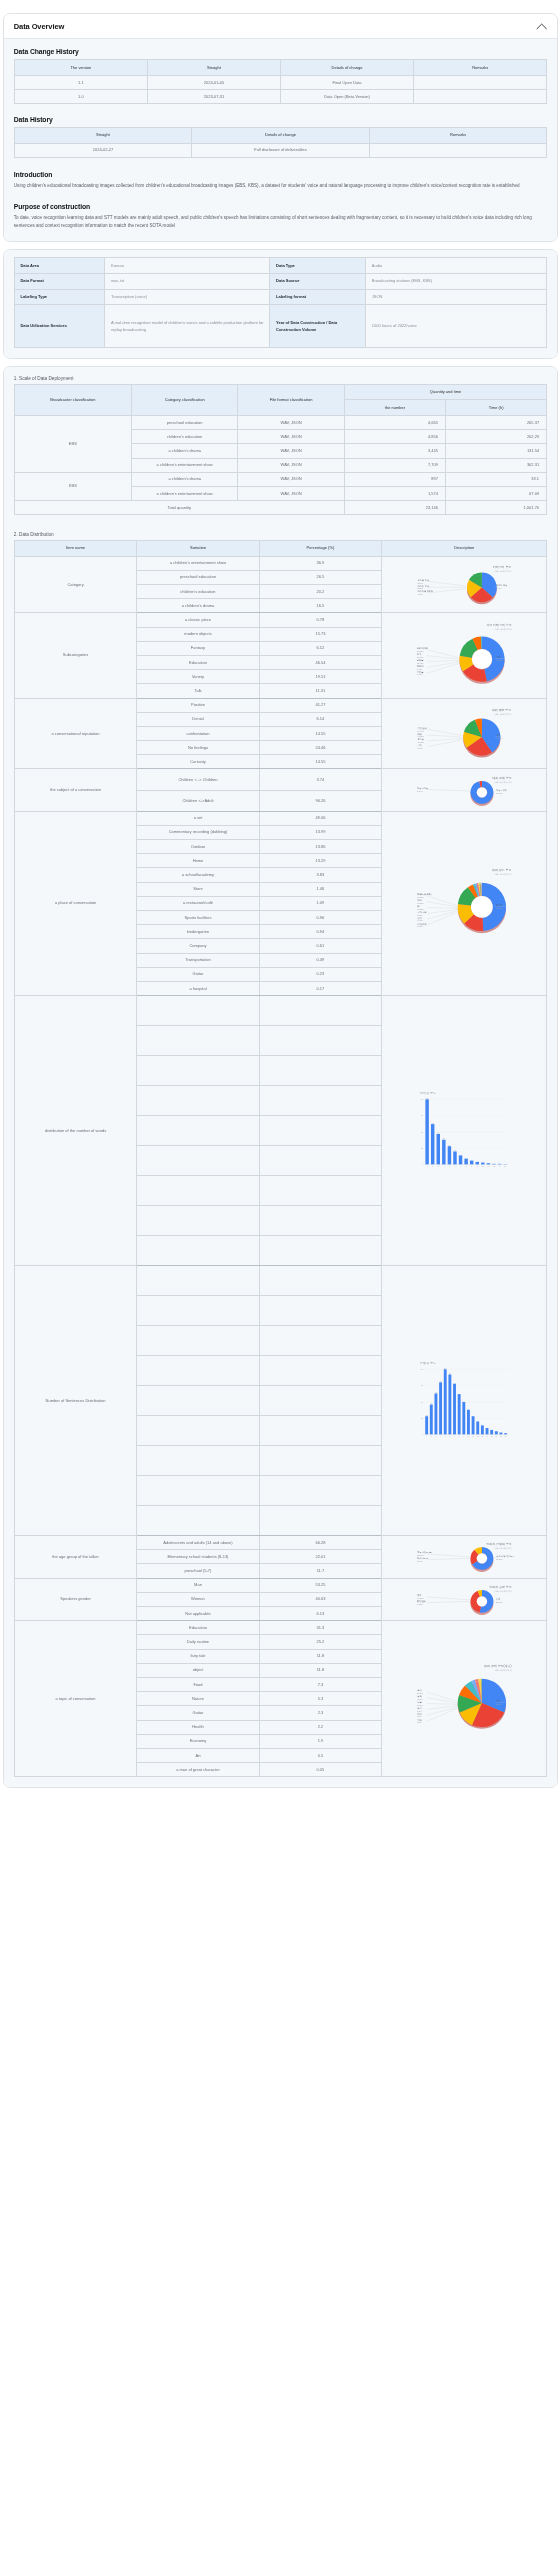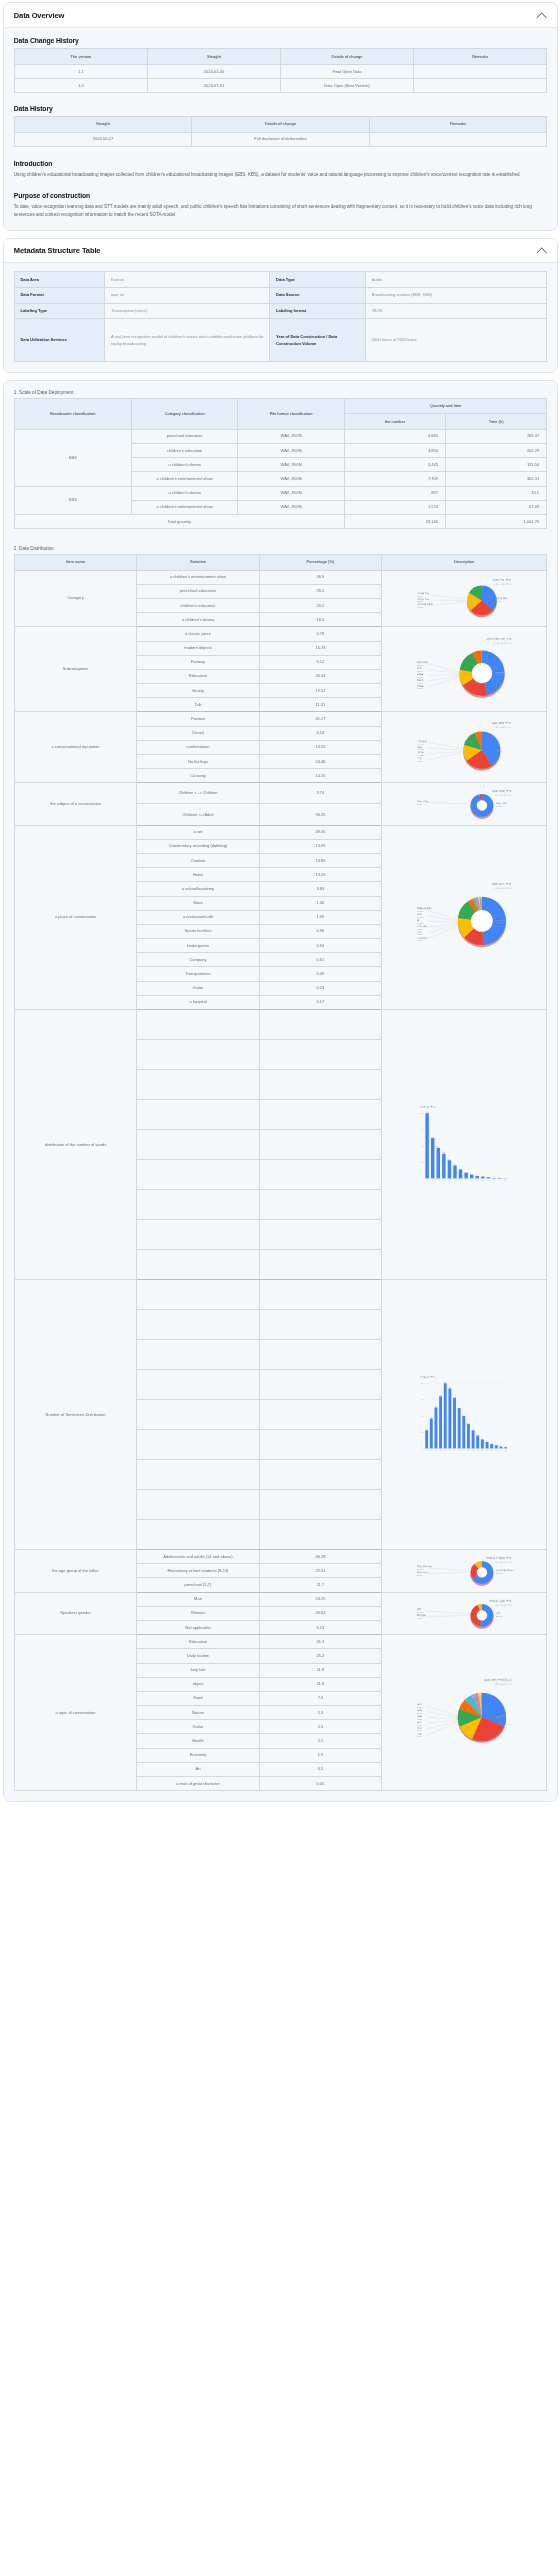--- a/index.html
+++ b/index.html
@@ -6,21 +6,21 @@
   html, body {
     margin: 0; padding: 0;
     background: #ffffff;
     font-family: "Liberation Sans", sans-serif;
   }
   body {
     width: 561px;
     color: #333;
     -webkit-font-smoothing: antialiased;
   }
-  .page { width: 561px; padding: 2.1px 2.8px 7.1px 2.8px; }
+  .page { width: 561px; padding: 2.1px 2.8px 7.1px 2.8px; margin-top: 11px; }
 
   
   .card {
     border: 0.7px solid #dfe3e8;
     border-radius: 7.1px;
     background: #ffffff;
     margin-bottom: 6.4px;
     overflow: hidden;
   }
   .card-header {
@@ -142,28 +142,20 @@
 
       <h3 class="sec" style="margin-top:12.8px">Introduction</h3>
       <p class="body">Using children's educational broadcasting images collected from children's educational broadcasting images (EBS, KBS), a dataset for students' voice and natural language processing to improve children's voice/context recognition rate is established</p>
 
       <h3 class="sec" style="margin-top:12.8px">Purpose of construction</h3>
       <p class="body">To date, voice recognition learning data and STT models are mainly adult speech, and public children's speech has limitations consisting of short sentences dealing with fragmentary content, so it is necessary to build children's voice data including rich long sentences and context recognition information to match the recent SOTA model</p>
     </div>
   </div>
 
   <div class="card">
-    <div class="card-header">
-      <div class="card-title">Metadata Structure Table</div>
-      <span class="chev">
-        <svg width="11.4" height="7.1" viewBox="0 0 16 10">
-            <path d="M1 8.5 L8 1.5 L15 8.5" fill="none" stroke="#333" stroke-width="1.3"></path>
-          </svg>
-      </span>
-    </div>
     <div class="card-body">
       <table class="bord t-meta">
         <colgroup>
             <col style="width:17%">
             <col style="width:31%">
             <col style="width:18%">
             <col style="width:34%">
           </colgroup>
         <tbody>
           <tr>

